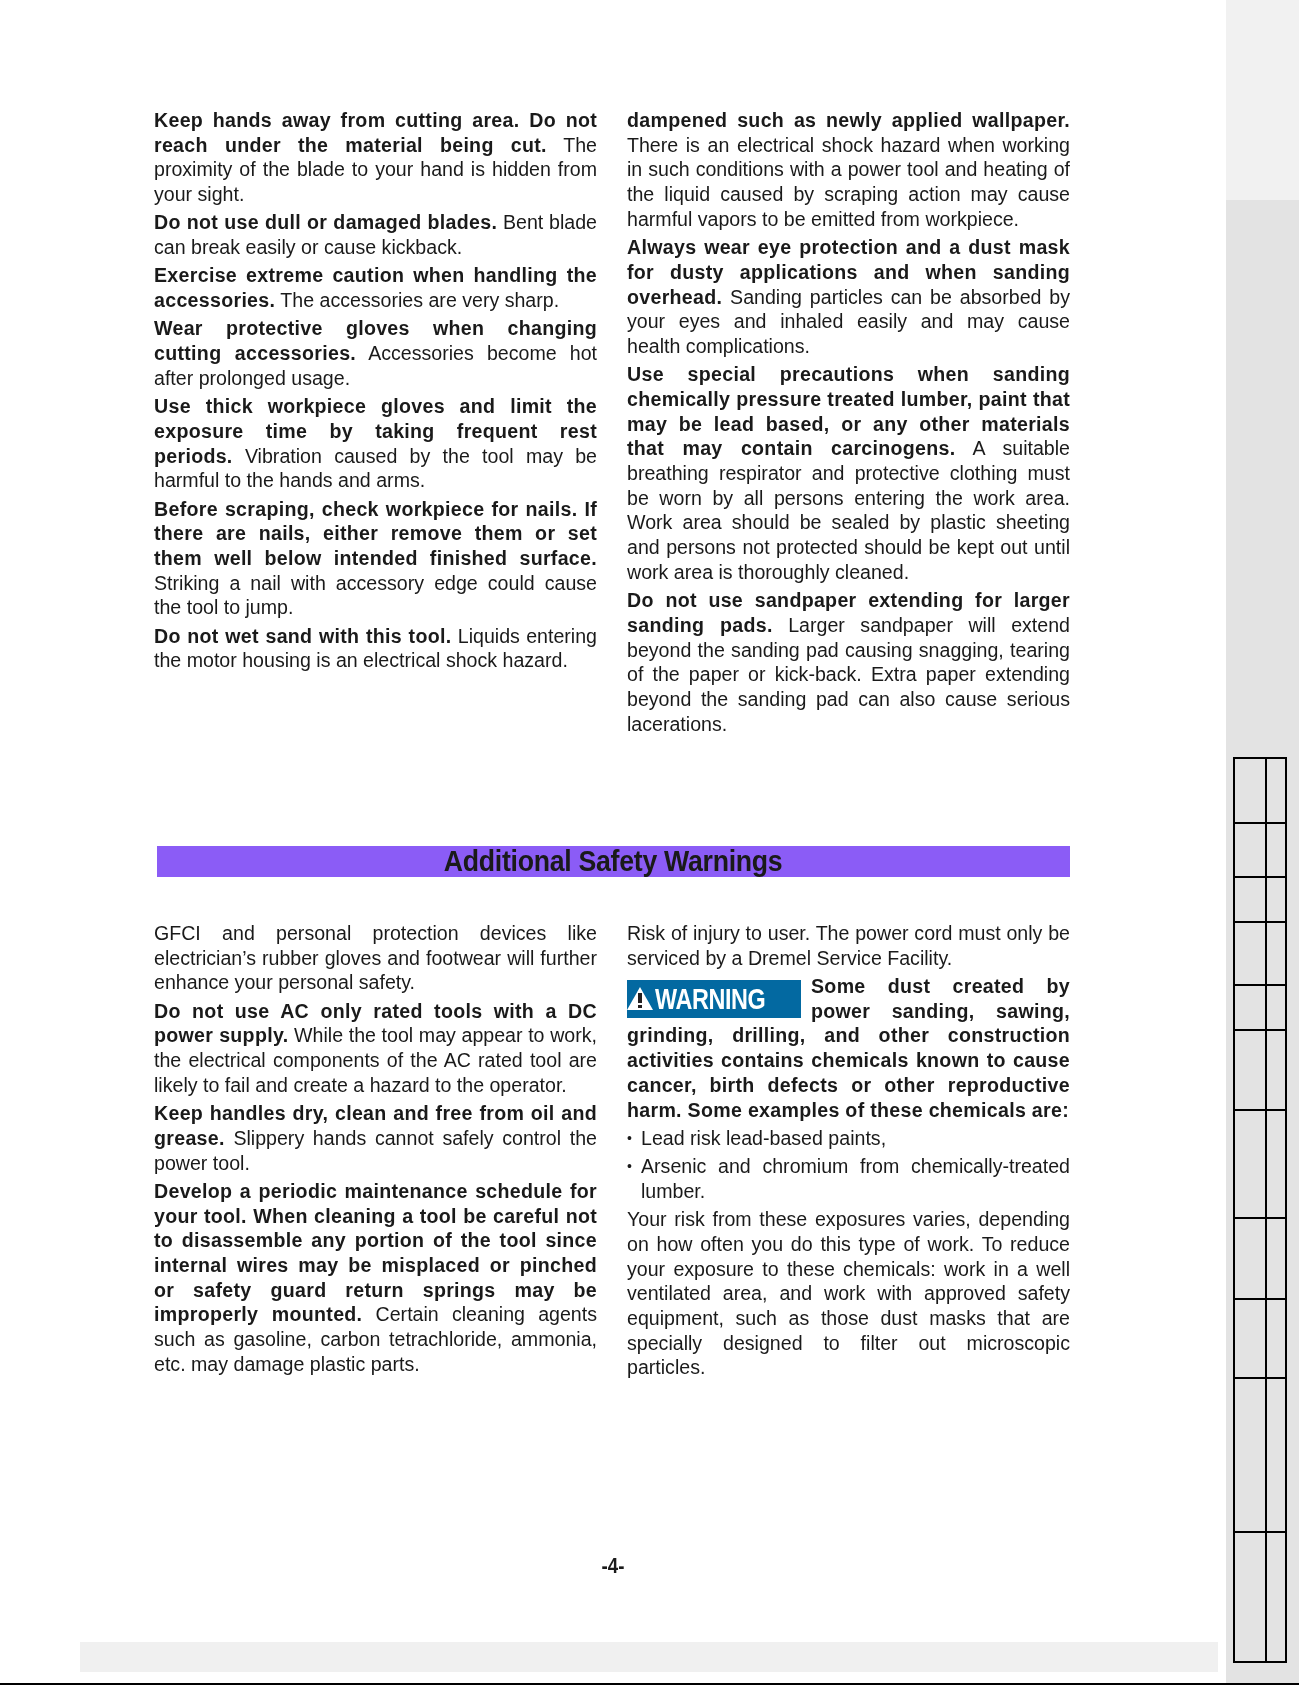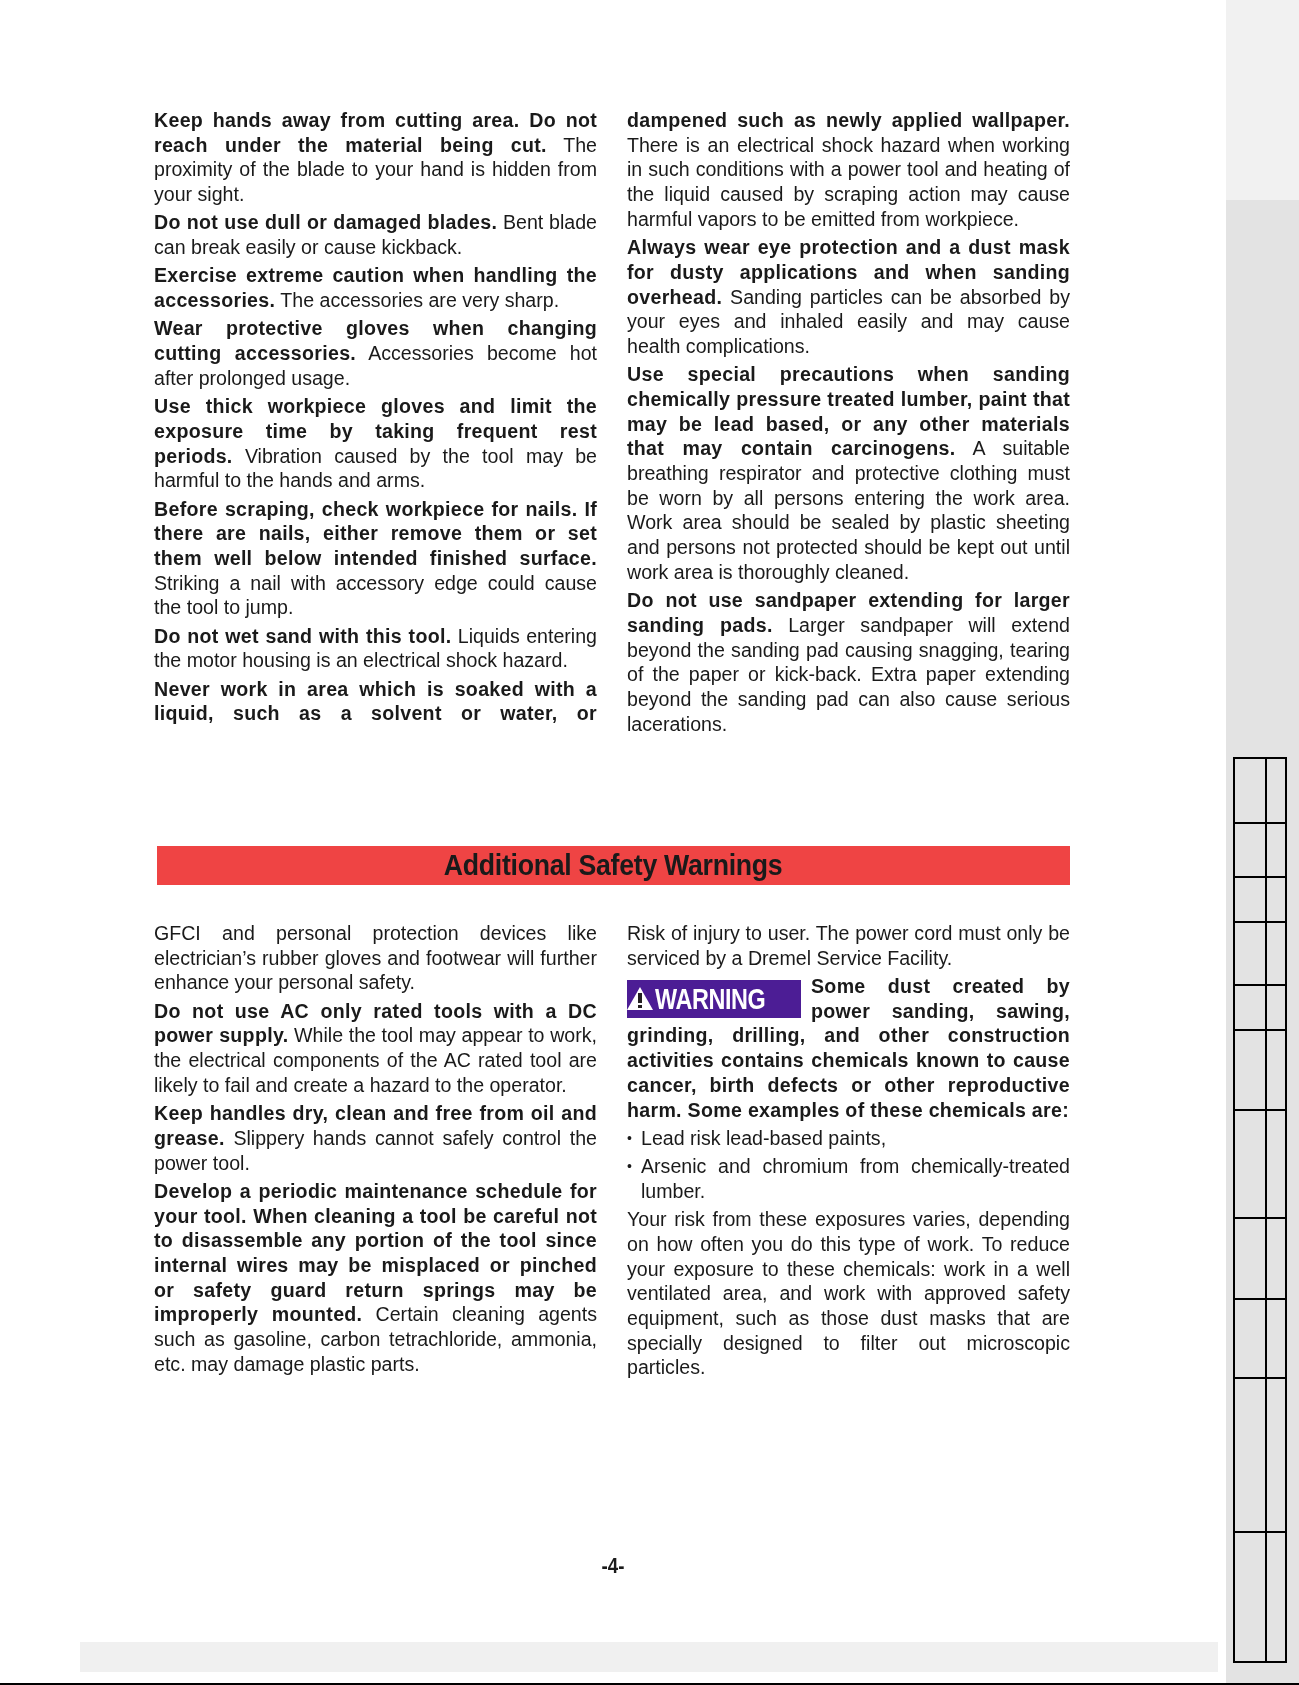--- a/index.html
+++ b/index.html
@@ -6,24 +6,24 @@
   body { width:1299px; height:1685px; position:relative; background:#ffffff; overflow:hidden;
          font-family:"Liberation Sans", sans-serif; color:#1a1a1a; }
   .col { position:absolute; width:443px; font-size:19.6px; line-height:24.7px; text-align:justify; }
   .col p { margin:0 0 3.6px 0; hyphens:none; }
   .col b { font-weight:bold; letter-spacing:0.3px; }
   .col .last-justify { text-align-last:justify; }
   #col-top-left  { left:154px; top:108px; }
   #col-top-right { left:627px; top:108px; }
   #col-bot-left  { left:154px; top:921px; }
   #col-bot-right { left:627px; top:921px; }
-  .band { position:absolute; left:157px; top:846px; width:913px; height:39px; background:#ef4444;
+  .band { position:absolute; left:157px; top:846px; width:913px; height:31px; background:#8b5cf6;
           display:flex; align-items:center; justify-content:center; }
   .band h2 { margin:0; font-size:29px; font-weight:bold; letter-spacing:-0.3px; transform:scaleX(0.92); color:#1a1a1a; }
-  .warn-badge { float:left; background:#4c1d95; color:#fff; height:38px; width:174px; margin:6px 10px 0 0;
+  .warn-badge { float:left; background:#0369a1; color:#fff; height:38px; width:174px; margin:6px 10px 0 0;
                 display:flex; align-items:center; justify-content:center; font-weight:bold; font-size:30px;
                 letter-spacing:-0.5px; line-height:38px; }
   .warn-badge .tri { display:inline-block; width:0; height:0; border-left:13px solid transparent; border-right:13px solid transparent;
                      border-bottom:23px solid #fff; position:relative; margin-right:2px; top:-1px; }
   .warn-badge .tri i { position:absolute; left:-2px; top:6px; width:4px; height:10px; background:#231f20; }
   .warn-badge .tri em { position:absolute; left:-2px; top:18px; width:4px; height:3px; background:#231f20; }
   .warn-badge .wt { display:inline-block; transform:scaleX(0.78); transform-origin:left center; width:150px; }
   ul.bullets { list-style:none; margin:0 0 3.6px 0; padding:0; }
   ul.bullets li { position:relative; padding-left:14px; margin-bottom:3.6px; }
   ul.bullets li::before { content:"\2022"; position:absolute; left:0; top:0; font-size:14px; }
@@ -40,21 +40,20 @@
 <body>
 
 <div class="col" id="col-top-left">
   <p><b>Keep hands away from cutting area.  Do not reach under the material being cut.</b><span> The proximity of the blade to your hand is hidden from your sight.</span></p>
   <p><b>Do not use dull or damaged blades.</b><span>  Bent blade can break easily or cause kickback.</span></p>
   <p><b>Exercise extreme caution when handling the accessories.</b><span> The accessories are very sharp.</span></p>
   <p><b>Wear protective gloves when changing cutting accessories.</b><span> Accessories become hot after prolonged usage.</span></p>
   <p><b>Use thick workpiece gloves and limit the exposure time by taking frequent rest periods.</b><span>  Vibration caused by the tool may be harmful to the hands and arms.</span></p>
   <p><b>Before scraping, check workpiece for nails. If there are nails, either remove them or set them well below intended finished surface.</b><span> Striking a nail with accessory edge could cause the tool to jump.</span></p>
   <p><b>Do not wet sand with this tool.</b><span> Liquids entering the motor housing is an electrical shock hazard.</span></p>
-  <p class="last-justify"><b>Never work in area which is soaked with a liquid, such as a solvent or water, or</b><span></span></p>
 </div>
 
 <div class="col" id="col-top-right">
   <p><b>dampened such as newly applied wallpaper.</b><span>  There is an electrical shock hazard when working in such conditions with a power tool and heating of the liquid caused by scraping action may cause harmful vapors to be emitted from workpiece.</span></p>
   <p><b>Always wear eye protection and a dust mask for dusty applications and when sanding overhead.</b><span> Sanding particles can be absorbed by your eyes and inhaled easily and may cause health complications.</span></p>
   <p><b>Use special precautions when sanding chemically pressure treated lumber, paint that may be lead based, or any other materials that may contain carcinogens.</b><span> A suitable breathing respirator and protective clothing must be worn by all persons entering the work area. Work area should be sealed by plastic sheeting and persons not protected should be kept out until work area is thoroughly cleaned.</span></p>
   <p><b>Do not use sandpaper extending for larger sanding pads.</b><span> Larger sandpaper will extend beyond the sanding pad causing snagging, tearing of the paper or kick-back. Extra paper extending beyond the sanding pad can also cause serious lacerations.</span></p>
 </div>
 
 <div class="band">

